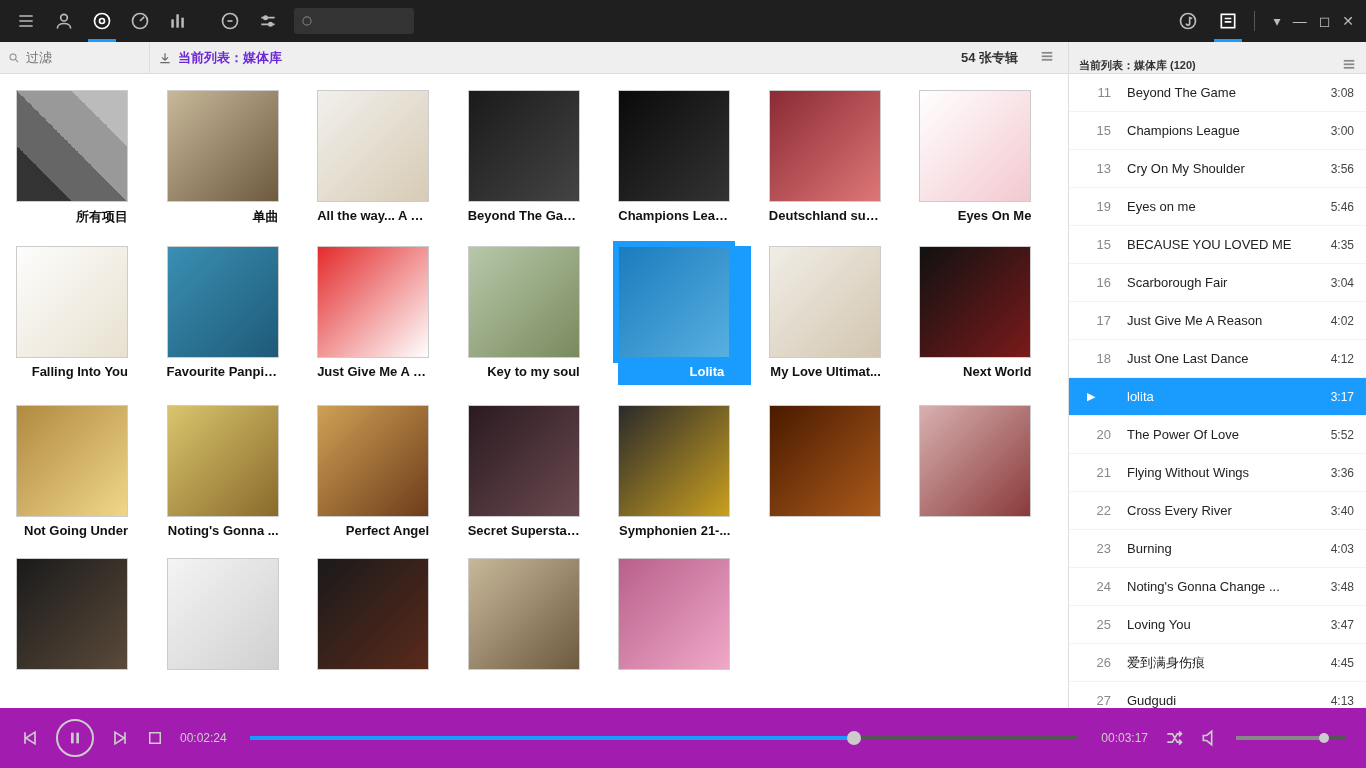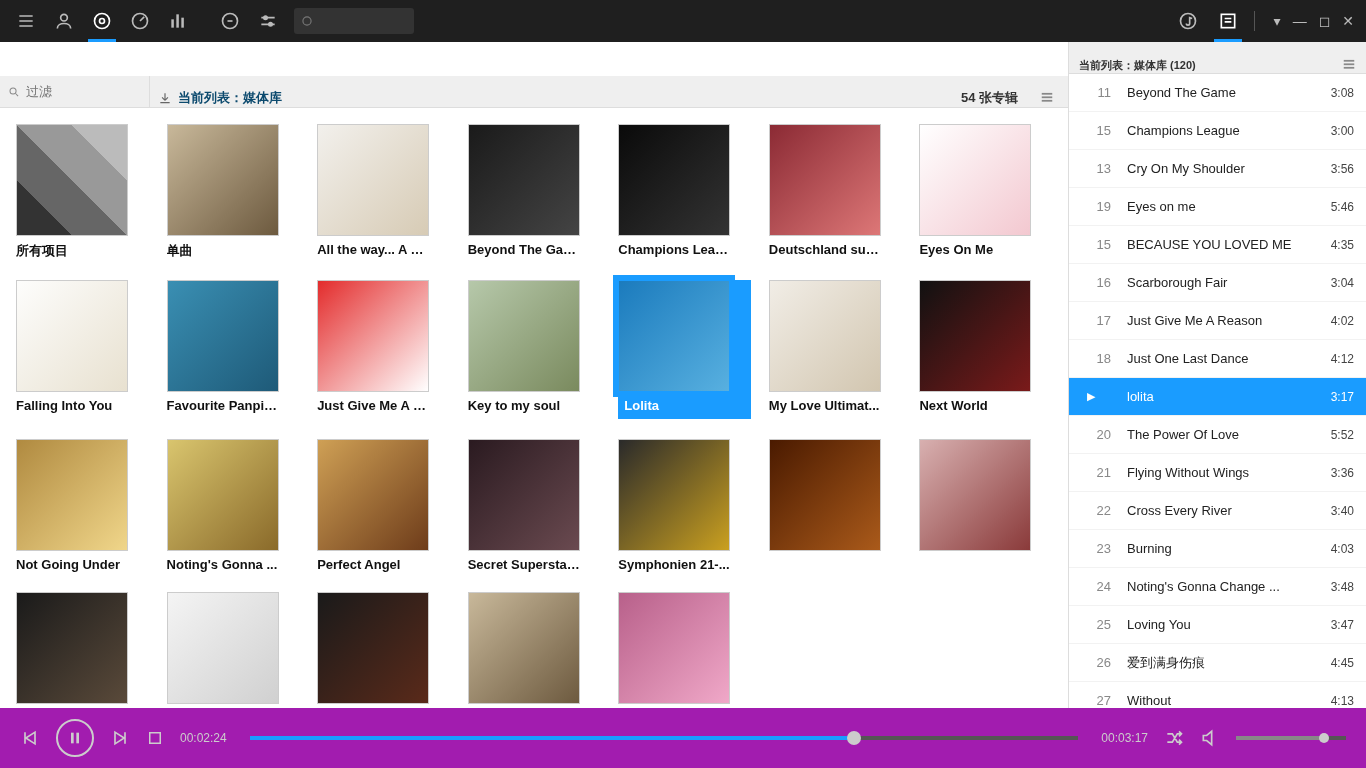--- a/index.html
+++ b/index.html
@@ -8,35 +8,35 @@
 .topbar .tleft { display: flex; gap: 2px; align-items: center; height: 100%; }
 .topbar .tright { margin-left: auto; display: flex; gap: 4px; align-items: center; }
 .tb-btn { width: 36px; height: 42px; display: flex; align-items: center; justify-content: center; color: #bbb; cursor: pointer; position: relative; }
 .tb-btn.active { color: #fff; }
 .tb-btn.active::after { content: ""; position: absolute; bottom: 0; left: 4px; right: 4px; height: 3px; background: #1a9cff; }
 .tb-search { flex: 0 0 120px; height: 26px; background: #333; border-radius: 3px; margin-left: 6px; display: flex; align-items: center; padding: 0 6px; color: #777; }
 .win-ctrl { color: #bbb; font-size: 14px; padding: 0 4px; cursor: pointer; }
 
 .main { display: flex; height: calc(768px - 42px - 60px); }
 .library { flex: 1; display: flex; flex-direction: column; background: #fff; position: relative; }
-.lib-header { height: 32px; background: #efefef; display: flex; align-items: flex-end; border-bottom: 1px solid #ddd; font-size: 13px; margin-top: 34px; }
+.lib-header { height: 32px; background: #efefef; display: flex; align-items: center; border-bottom: 1px solid #ddd; font-size: 13px; }
 .lib-filter { width: 150px; display: flex; align-items: center; padding: 0 8px; gap: 6px; color: #666; border-right: 1px solid #ddd; height: 100%; }
 .lib-filter input { border: none; background: transparent; outline: none; font-size: 13px; width: 100%; }
 .lib-title-wrap { flex: 1; display: flex; align-items: center; padding: 0 8px; gap: 6px; }
-.lib-title { font-weight: bold; color: #0c4a6e; }
+.lib-title { font-weight: bold; color: #6d28d9; }
 .lib-count { margin-left: auto; padding-right: 10px; font-weight: bold; color: #333; }
 .view-toggle { color: #888; padding: 0 6px; cursor: pointer; }
 
 .album-grid { flex: 1; overflow-y: auto; padding: 16px; display: grid; grid-template-columns: repeat(7, 1fr); gap: 20px 18px; align-content: start; }
 .album { cursor: pointer; }
 .album .art { width: 112px; height: 112px; background: #888; border: 1px solid #ccc; position: relative; overflow: hidden; }
 .album.selected .art { outline: 6px solid #1a9cff; outline-offset: -1px; }
 .album.selected { background: #1a9cff; color: #fff; padding: 0; }
 .album.selected .caption { background: #1a9cff; color: #fff; padding: 6px; }
-.album .caption { font-size: 13px; font-weight: bold; color: #111; padding-top: 6px; white-space: nowrap; overflow: hidden; text-overflow: ellipsis; width: 112px; }
+.album .caption { font-size: 13px; font-weight: bold; color: #111; padding-top: 6px; white-space: nowrap; overflow: hidden; text-overflow: ellipsis; width: 112px; text-align: right; }
 
 .art.multi::before { content: ""; position: absolute; inset: 0; background:
   linear-gradient(45deg, #333 25%, #666 25%, #666 50%, #999 50%, #999 75%, #bbb 75%); }
 .art.mono::before { content: ""; position: absolute; inset: 0; background: linear-gradient(135deg, var(--c1,#444), var(--c2,#888)); }
 
 .sidebar { width: 298px; border-left: 1px solid #ddd; background: #fff; display: flex; flex-direction: column; }
 .side-header { height: 32px; background: #efefef; display: flex; align-items: flex-end; padding: 0 10px; font-size: 11px; font-weight: bold; color: #333; border-bottom: 1px solid #ddd; }
 .side-header .vt { margin-left: auto; color: #888; cursor: pointer; }
 .tracklist { flex: 1; overflow-y: auto; position: relative; }
 .track { display: flex; align-items: center; height: 38px; padding: 0 12px; font-size: 13px; border-bottom: 1px solid #f2f2f2; cursor: pointer; }
@@ -356,21 +356,21 @@
           <span class="name">Loving You</span>
           <span class="dur">3:47</span>
         </div>
         <div class="track">
           <span class="num">26</span>
           <span class="name">爱到满身伤痕</span>
           <span class="dur">4:45</span>
         </div>
         <div class="track">
           <span class="num">27</span>
-          <span class="name">Without</span>
+          <span class="name">Gudgudi</span>
           <span class="dur">4:13</span>
         </div>
       </div>
   </div>
 </div>
 
 <div class="player">
   <div class="pl-btn">
       <svg width="20" height="20" viewBox="0 0 24 24" fill="none" stroke="#ccc" stroke-width="2">
         <path d="M18 5v14L7 12zM6 5v14"></path>

